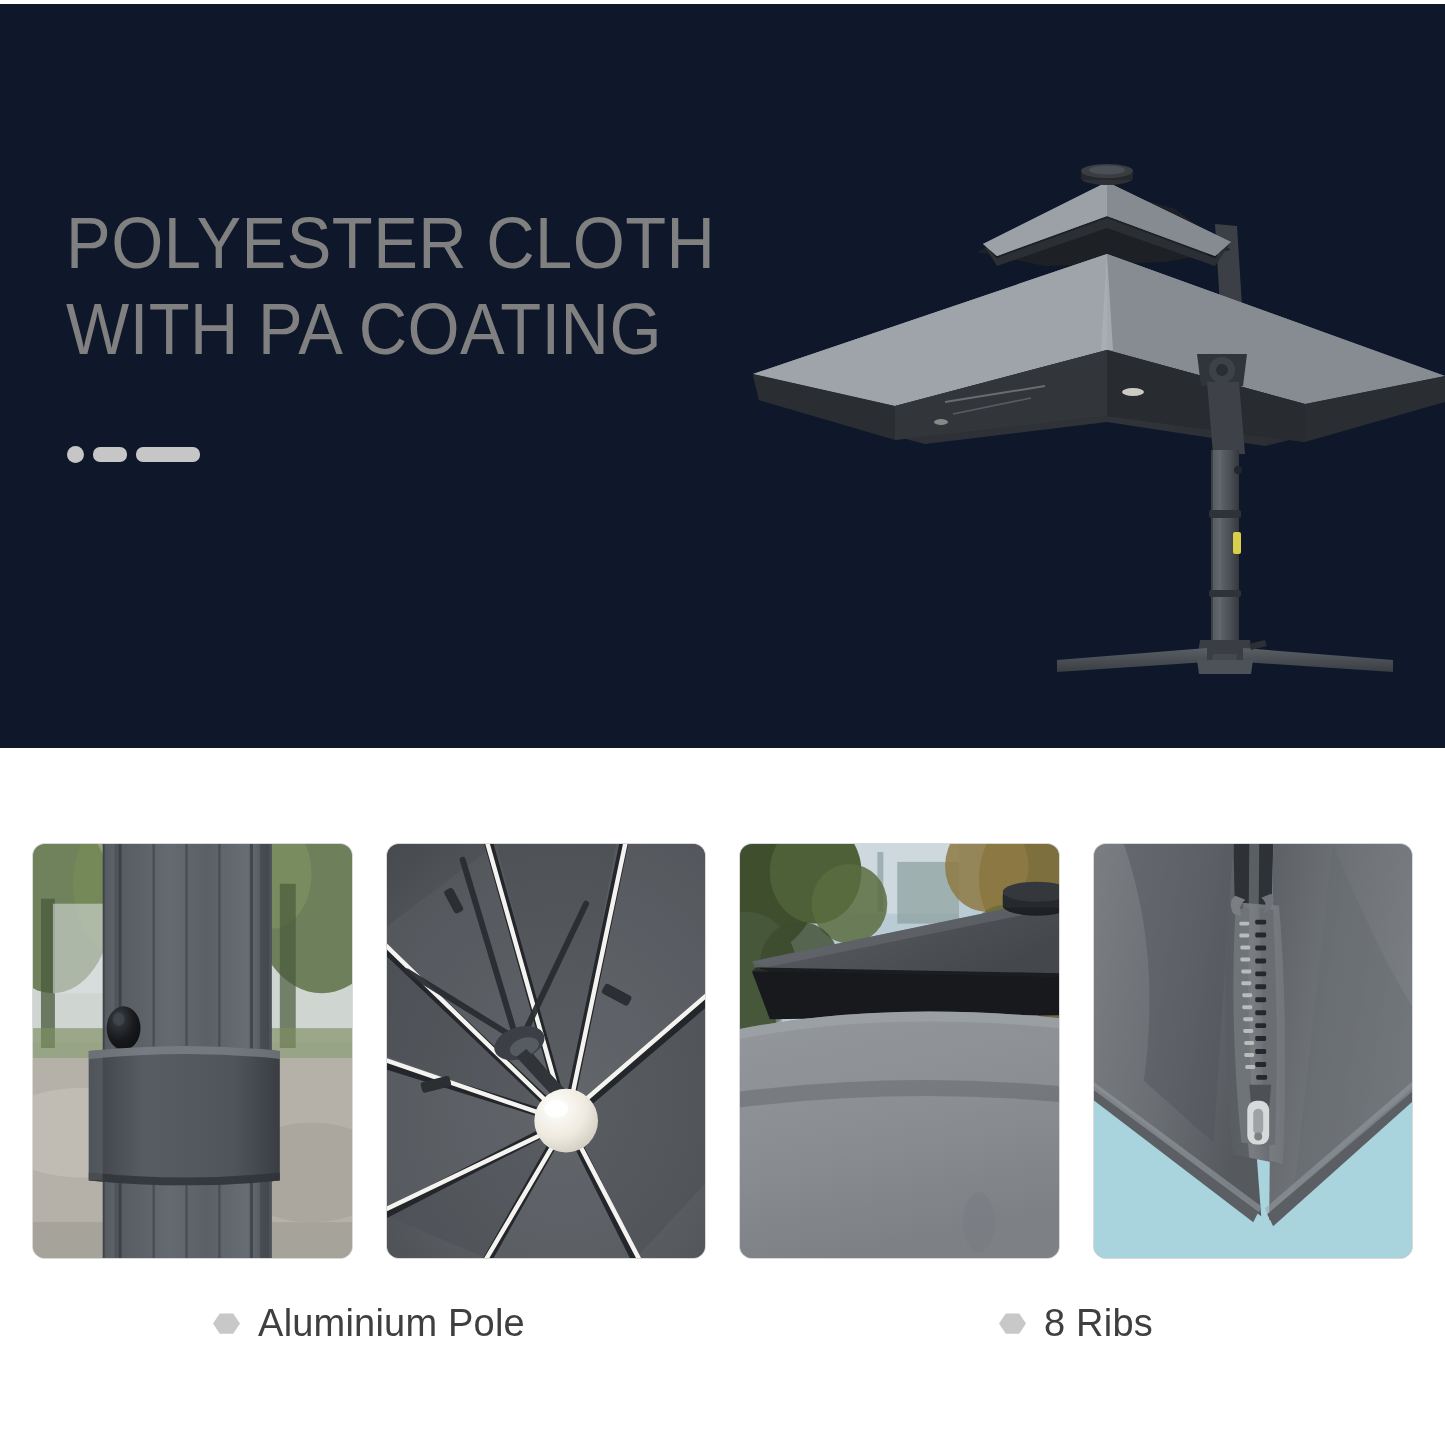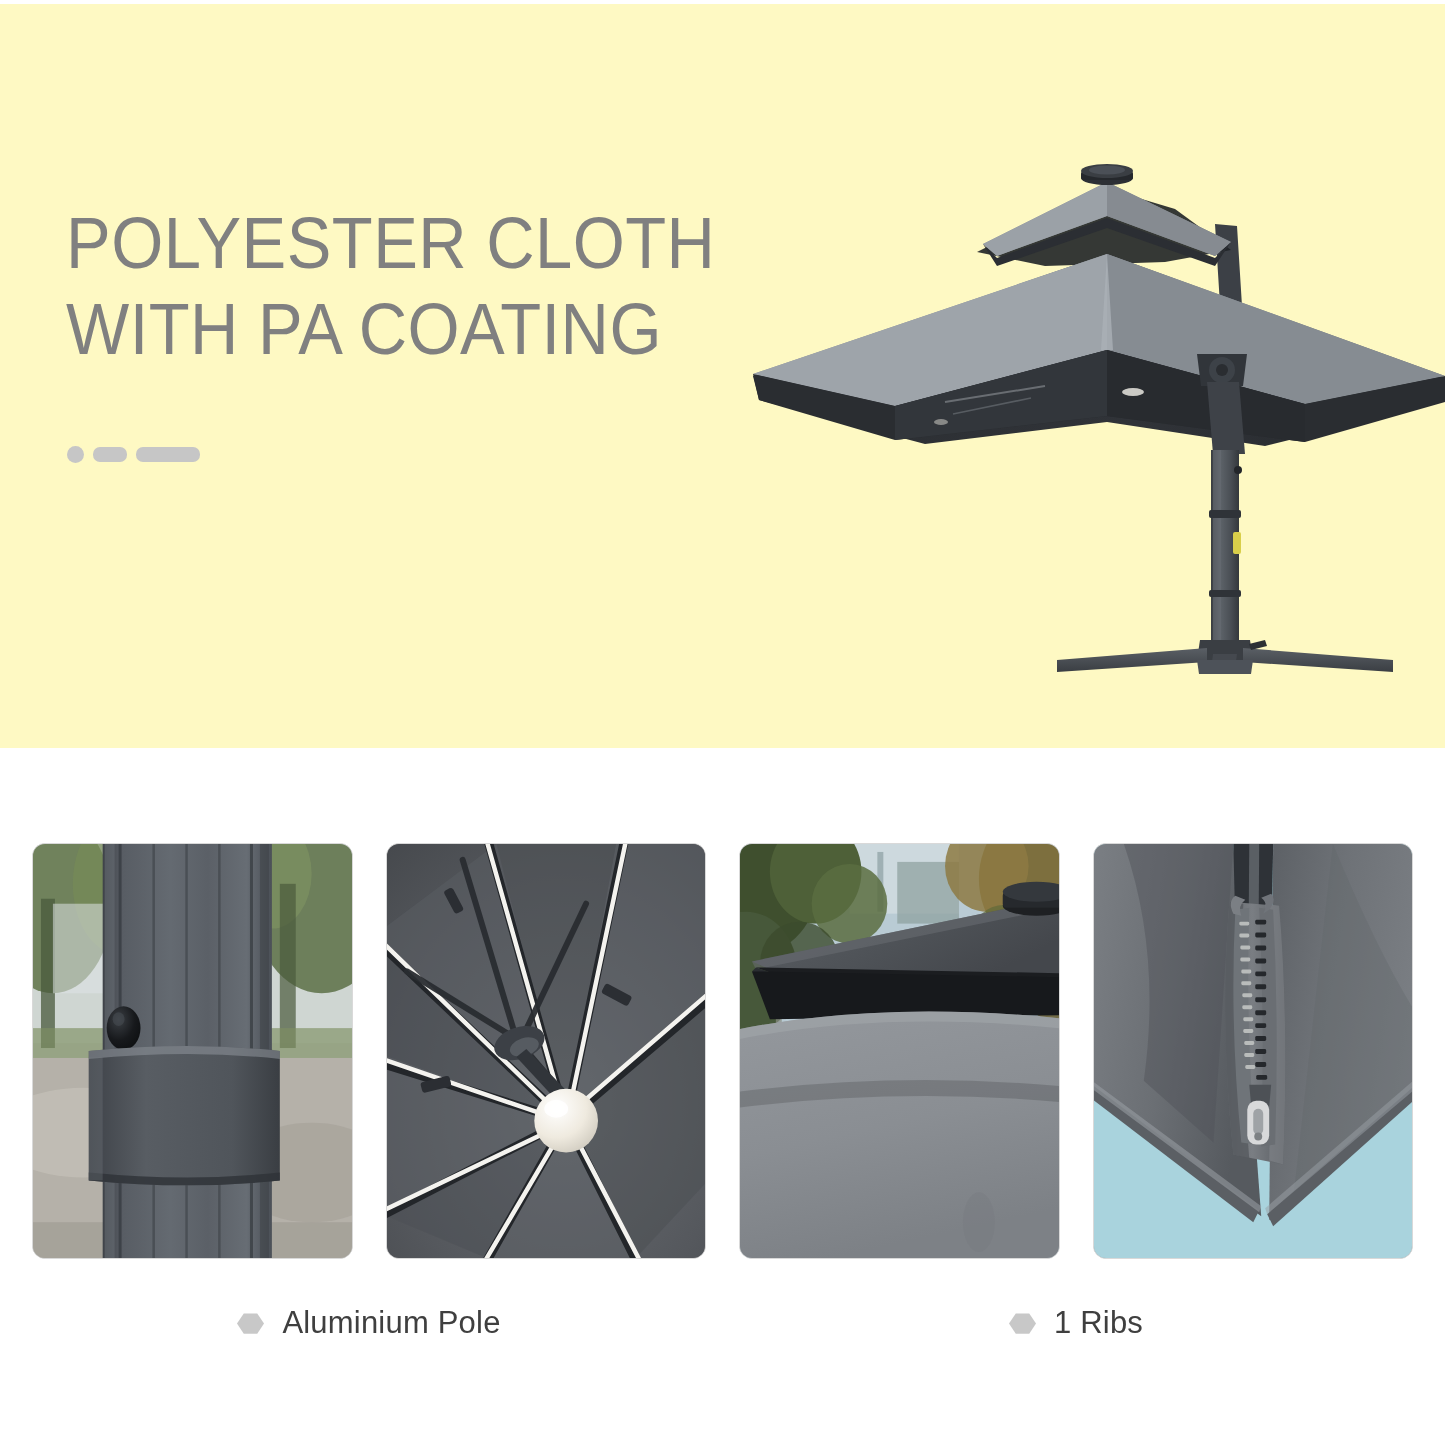--- a/index.html
+++ b/index.html
@@ -15,21 +15,21 @@
     position: relative;
   }
 
   
   #hero-panel {
     position: absolute;
     left: 0;
     top: 4px;
     width: 1445px;
     height: 744px;
-    background: #fef9c3;
+    background: #0f172a;
     overflow: hidden;
   }
 
   #headline {
     position: absolute;
     left: 66px;
     top: 196px;
     width: 760px;
     color: #808080;
     font-size: 72px;
@@ -120,21 +120,21 @@
     align-items: center;
     justify-content: center;
     gap: 18px;
   }
   .hex-icon {
     width: 27px;
     height: 27px;
     flex: 0 0 auto;
   }
   .caption-label {
-    font-size: 31px;
+    font-size: 38px;
     color: #3f3f3f;
     font-weight: 400;
     white-space: nowrap;
     letter-spacing: 0.2px;
   }
 </style>
 </head>
 <body>
 
 <div id="hero-panel">
@@ -526,17 +526,17 @@
     <svg class="hex-icon" viewBox="0 0 24 24">
       <polygon points="6,3 18,3 24,12 18,21 6,21 0,12" fill="#c8c8c8"></polygon>
     </svg>
     <span class="caption-label">Aluminium Pole</span>
   </div>
 
   <div class="caption-cell">
     <svg class="hex-icon" viewBox="0 0 24 24">
       <polygon points="6,3 18,3 24,12 18,21 6,21 0,12" fill="#c8c8c8"></polygon>
     </svg>
-    <span class="caption-label">1 Ribs</span>
+    <span class="caption-label">8 Ribs</span>
   </div>
 
 
 </div>
 
 </body></html>

